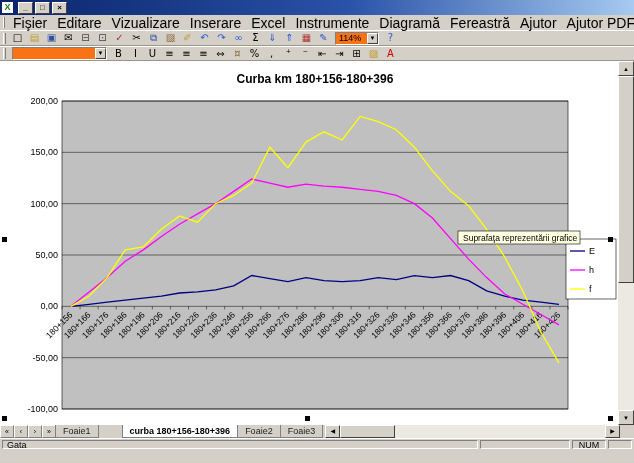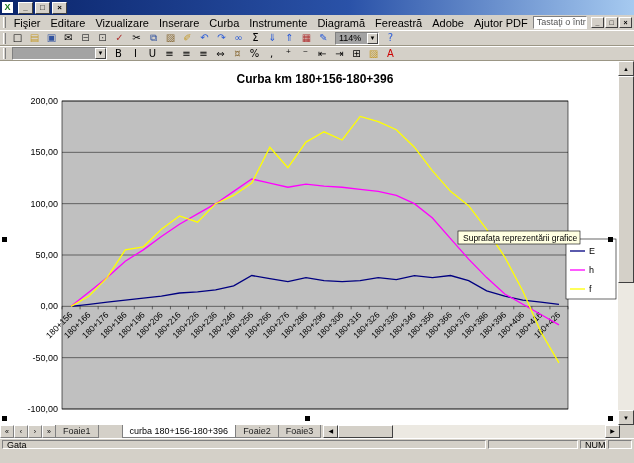--- a/index.html
+++ b/index.html
@@ -12,37 +12,37 @@
   .app-icon { width:11px; height:11px; background:#fff; color:#1a7a1a; font:bold 9px/11px "Liberation Sans",sans-serif;
     text-align:center; margin-right:3px; }
   .title-text { font:bold 10px "Liberation Sans",sans-serif; flex:1; white-space:nowrap; }
   .win-btn { width:15px; height:12px; background:#d4d0c8; border:1px solid; border-color:#fff #404040 #404040 #fff;
     font:bold 8px/10px "Liberation Sans",sans-serif; color:#000; text-align:center; margin-left:2px; }
 
   
   .menubar { height:15px; display:flex; align-items:center; padding:0 2px; }
   .grip { width:3px; height:11px; border-left:1px solid #fff; border-right:1px solid #808080; margin:0 3px 0 1px; }
   .menu-items { display:flex; align-items:center; }
-  .menu-item { font-size:11px; padding:0 5px; white-space:nowrap; }
+  .menu-item { font-size:14px; padding:0 5px; white-space:nowrap; }
   .question-box { margin-left:auto; width:82px; height:13px; background:#fff; border:1px solid;
     border-color:#808080 #fff #fff #808080; font-size:9px; color:#555; padding:0 3px; line-height:11px;
     white-space:nowrap; overflow:hidden; }
   .mini-btns { display:flex; margin-left:3px; }
   .mini-btn { width:13px; height:11px; background:#d4d0c8; border:1px solid; border-color:#fff #404040 #404040 #fff;
     font:bold 7px/9px "Liberation Sans",sans-serif; text-align:center; margin-left:1px; }
 
   
   .toolbar { display:flex; align-items:center; padding:0 2px; border-top:1px solid #fff; border-bottom:1px solid #9b9685; }
   .toolbar.t1 { height:16px; }
   .toolbar.t2 { height:15px; }
   .tb-group { display:flex; align-items:center; }
   .tbtn { width:17px; height:14px; background:transparent; border:1px solid transparent; padding:0;
     font:10px/12px "DejaVu Sans",sans-serif; text-align:center; cursor:default; }
   .tbtn .glyph { display:inline-block; }
-  .combo { display:flex; align-items:center; height:13px; background:#a3a3a3; border:1px solid;
+  .combo { display:flex; align-items:center; height:13px; background:#f97316; border:1px solid;
     border-color:#808080 #fff #fff #808080; font-size:9px; padding-left:3px; margin:0 3px; }
   .combo .val { flex:1; }
   .combo .dd { width:11px; height:11px; background:#d4d0c8; border:1px solid; border-color:#fff #404040 #404040 #fff;
     font-size:6px; line-height:9px; text-align:center; }
   .zoom-combo { width:44px; }
   .fmt-combo { width:95px; }
 
   
   .formulabar { height:13px; display:flex; align-items:center; padding:0 2px; }
   .namebox { width:60px; height:12px; background:#fff; border:1px solid; border-color:#808080 #fff #fff #808080;
@@ -65,36 +65,36 @@
     border-color:#fff #404040 #404040 #fff; }
 
   
   .tabbar { height:13px; display:flex; align-items:stretch; background:#d4d0c8; }
   .tabnav { display:flex; }
   .navbtn { width:14px; height:13px; background:#d4d0c8; border:1px solid; border-color:#fff #808080 #808080 #fff;
     font-size:7px; line-height:10px; text-align:center; padding:0; }
   .tabs { display:flex; align-items:stretch; }
   .tab { font-size:9px; line-height:12px; padding:0 7px; background:#d4d0c8; border:1px solid #808080;
     border-top:none; margin-left:-1px; white-space:nowrap; color:#222; }
-  .tab.active { background:#fff; font-weight:normal; color:#000;margin-left:23px; }
+  .tab.active { background:#fff; font-weight:bold; color:#000;margin-left:23px; }
   .hscroll { flex:1; display:flex; margin-left:2px; background:#ece9e2; }
   .hbtn { width:15px; height:13px; background:#d4d0c8; border:1px solid; border-color:#fff #404040 #404040 #fff;
     font-size:6px; line-height:11px; text-align:center; padding:0; }
   .htrack { flex:1; position:relative; }
   .hthumb { position:absolute; left:0; top:0; width:55px; height:13px; background:#d4d0c8; border:1px solid;
     border-color:#fff #404040 #404040 #fff; }
   .corner { width:14px; background:#d4d0c8; }
 
   
   .statusbar { height:12px; display:flex; align-items:stretch; padding:1px 2px 1px 2px; border-top:1px solid #fff;
     gap:2px; }
   .spanel { border:1px solid; border-color:#808080 #fff #fff #808080; font-size:9px; line-height:9px;
     padding:0 4px; color:#000; }
   .grow { flex:1; }
-  .w90 { width:90px; } .w34 { width:26px; text-align:center; } .w24 { width:24px; }
+  .w90 { width:90px; } .w34 { width:34px; text-align:center; } .w24 { width:24px; }
 </style>
 </head>
 <body>
 
 <div class="window">
 
   <div class="titlebar">
     <span class="app-icon">X</span>
     <span class="win-btn">_</span>
     <span class="win-btn">□</span>
@@ -102,25 +102,25 @@
   </div>
 
   <div class="menubar">
     <span class="grip"></span>
     <div class="menu-items">
 
     <span class="menu-item">Fişier</span>
         <span class="menu-item">Editare</span>
         <span class="menu-item">Vizualizare</span>
         <span class="menu-item">Inserare</span>
-        <span class="menu-item">Curba</span>
+        <span class="menu-item">Excel</span>
         <span class="menu-item">Instrumente</span>
         <span class="menu-item">Diagramă</span>
         <span class="menu-item">Fereastră</span>
-        <span class="menu-item">Adobe</span>
+        <span class="menu-item">Ajutor</span>
         <span class="menu-item">Ajutor PDF</span>
       </div>
     <div class="question-box">Tastaţi o întrebare</div>
     <span class="mini-btns">
       <span class="mini-btn">_</span>
       <span class="mini-btn">□</span>
       <span class="mini-btn">×</span>
     </span>
   </div>
 

